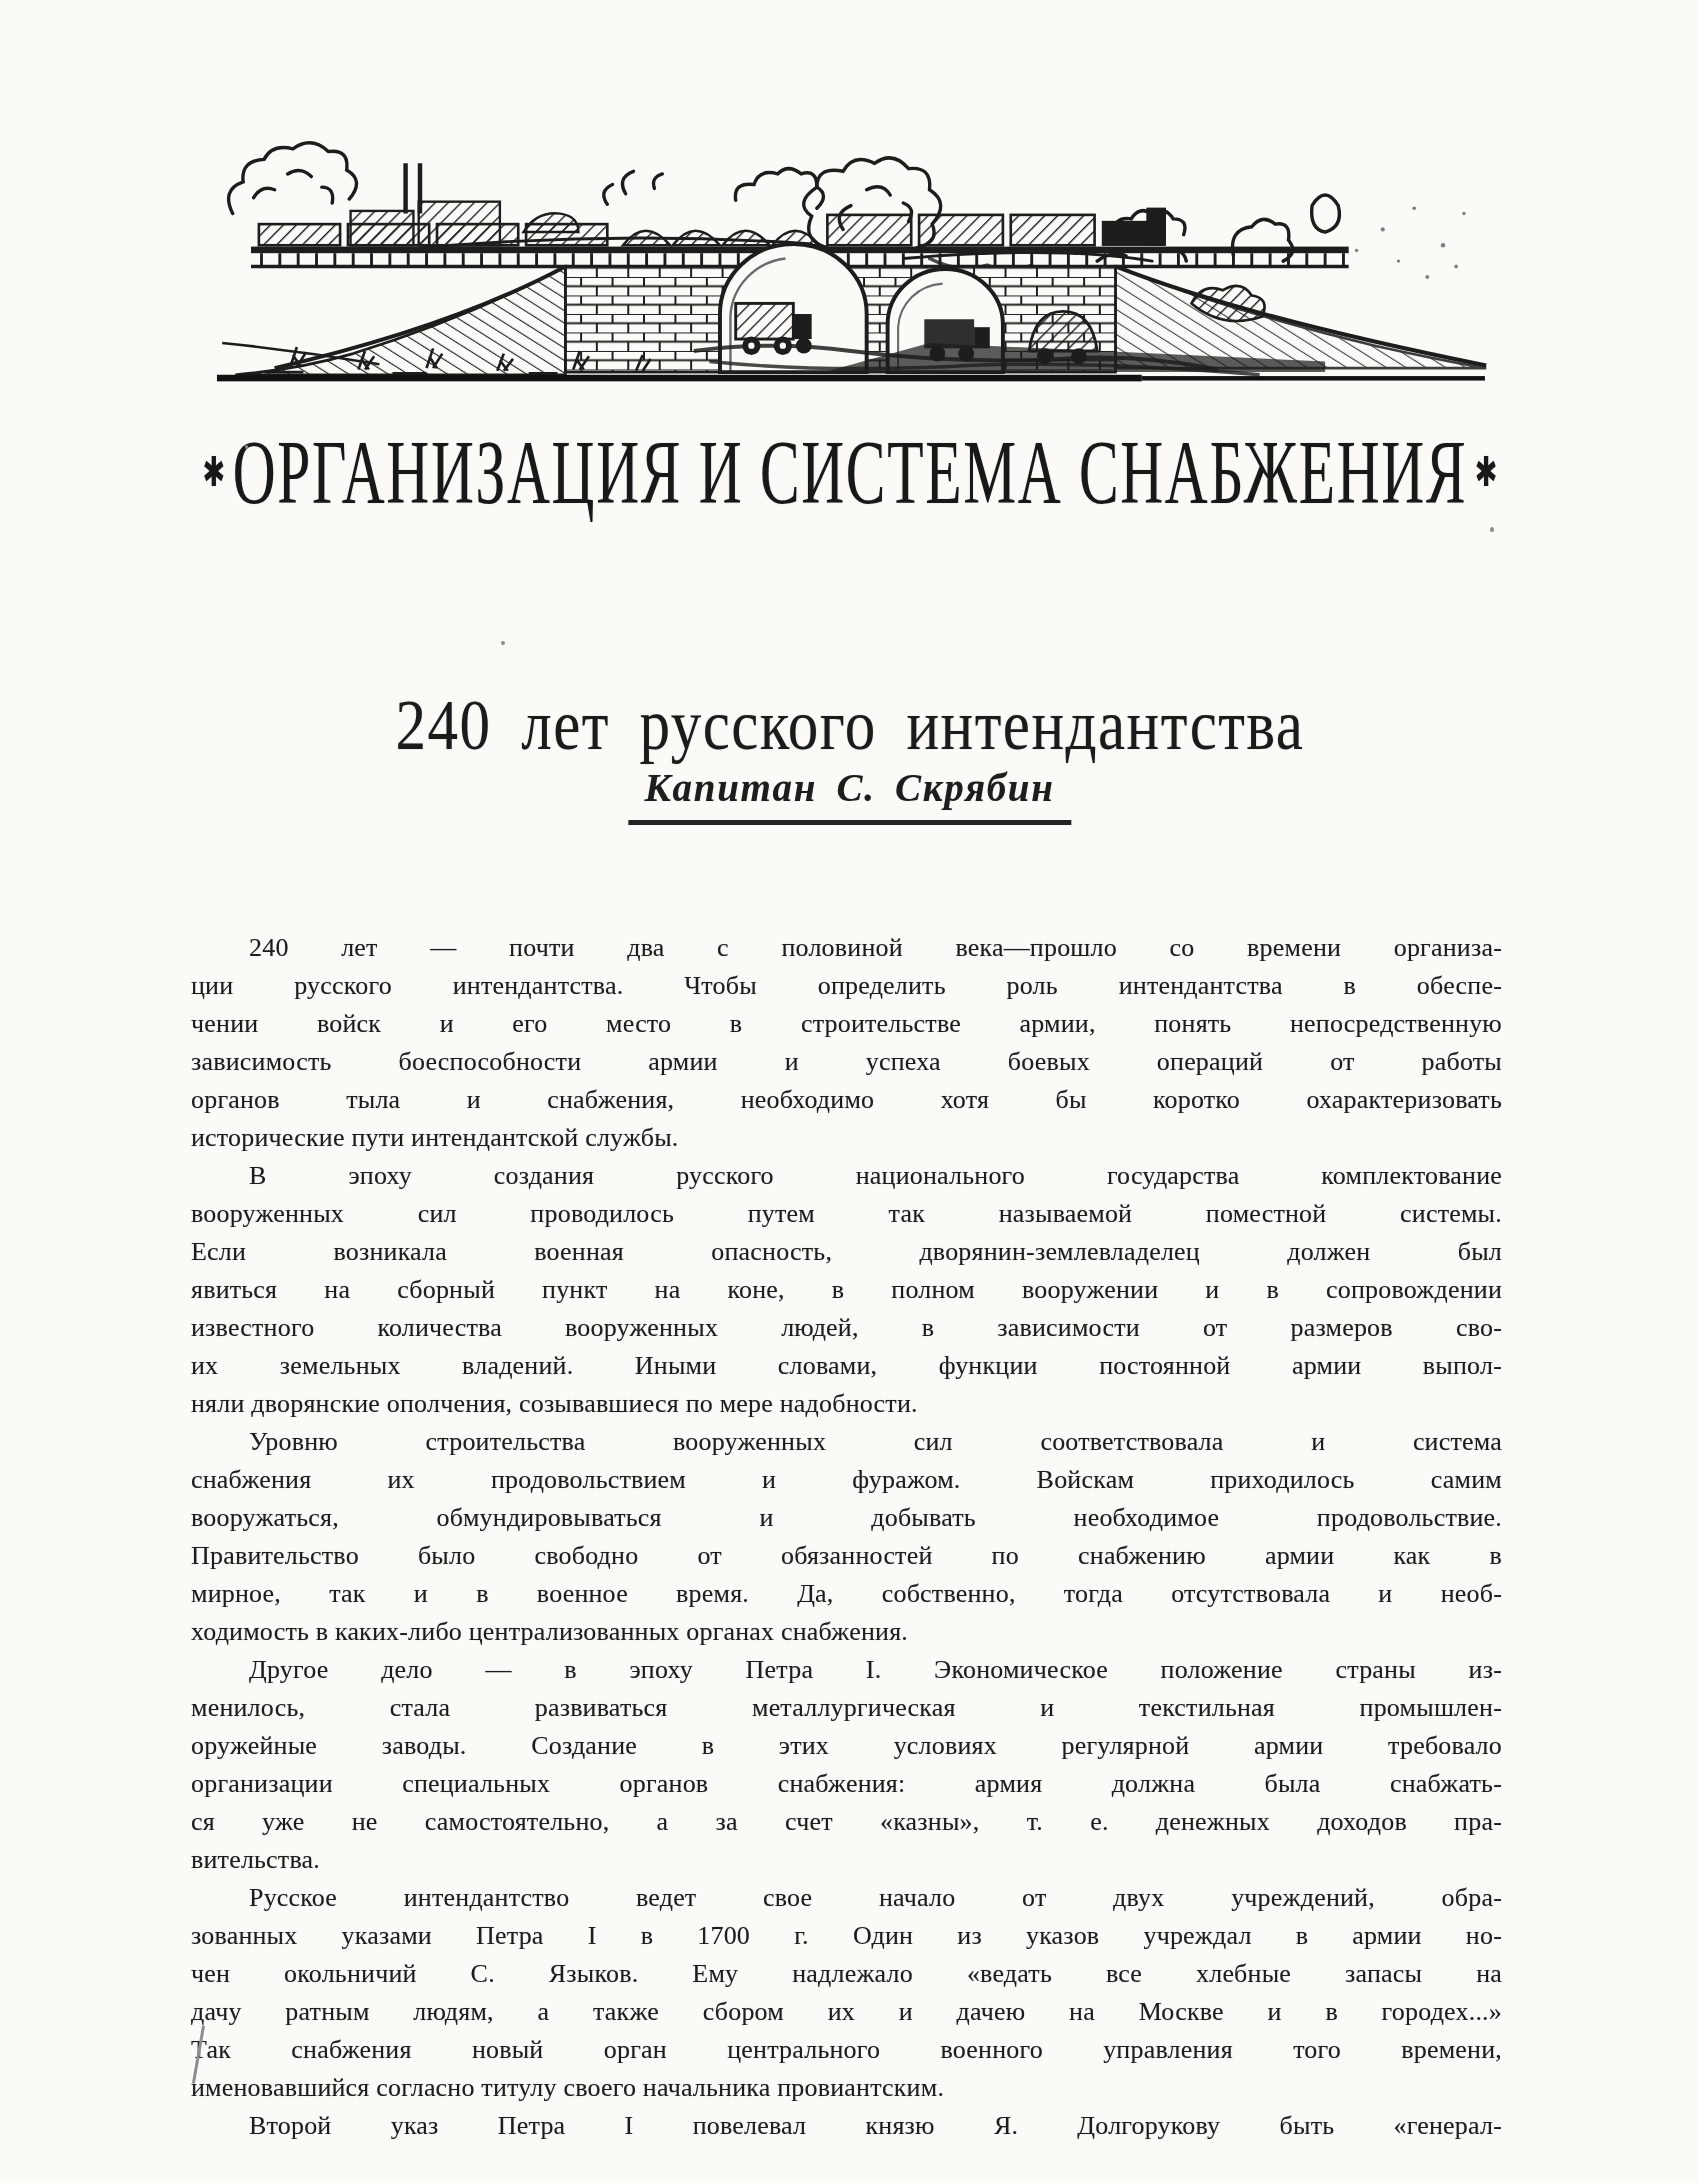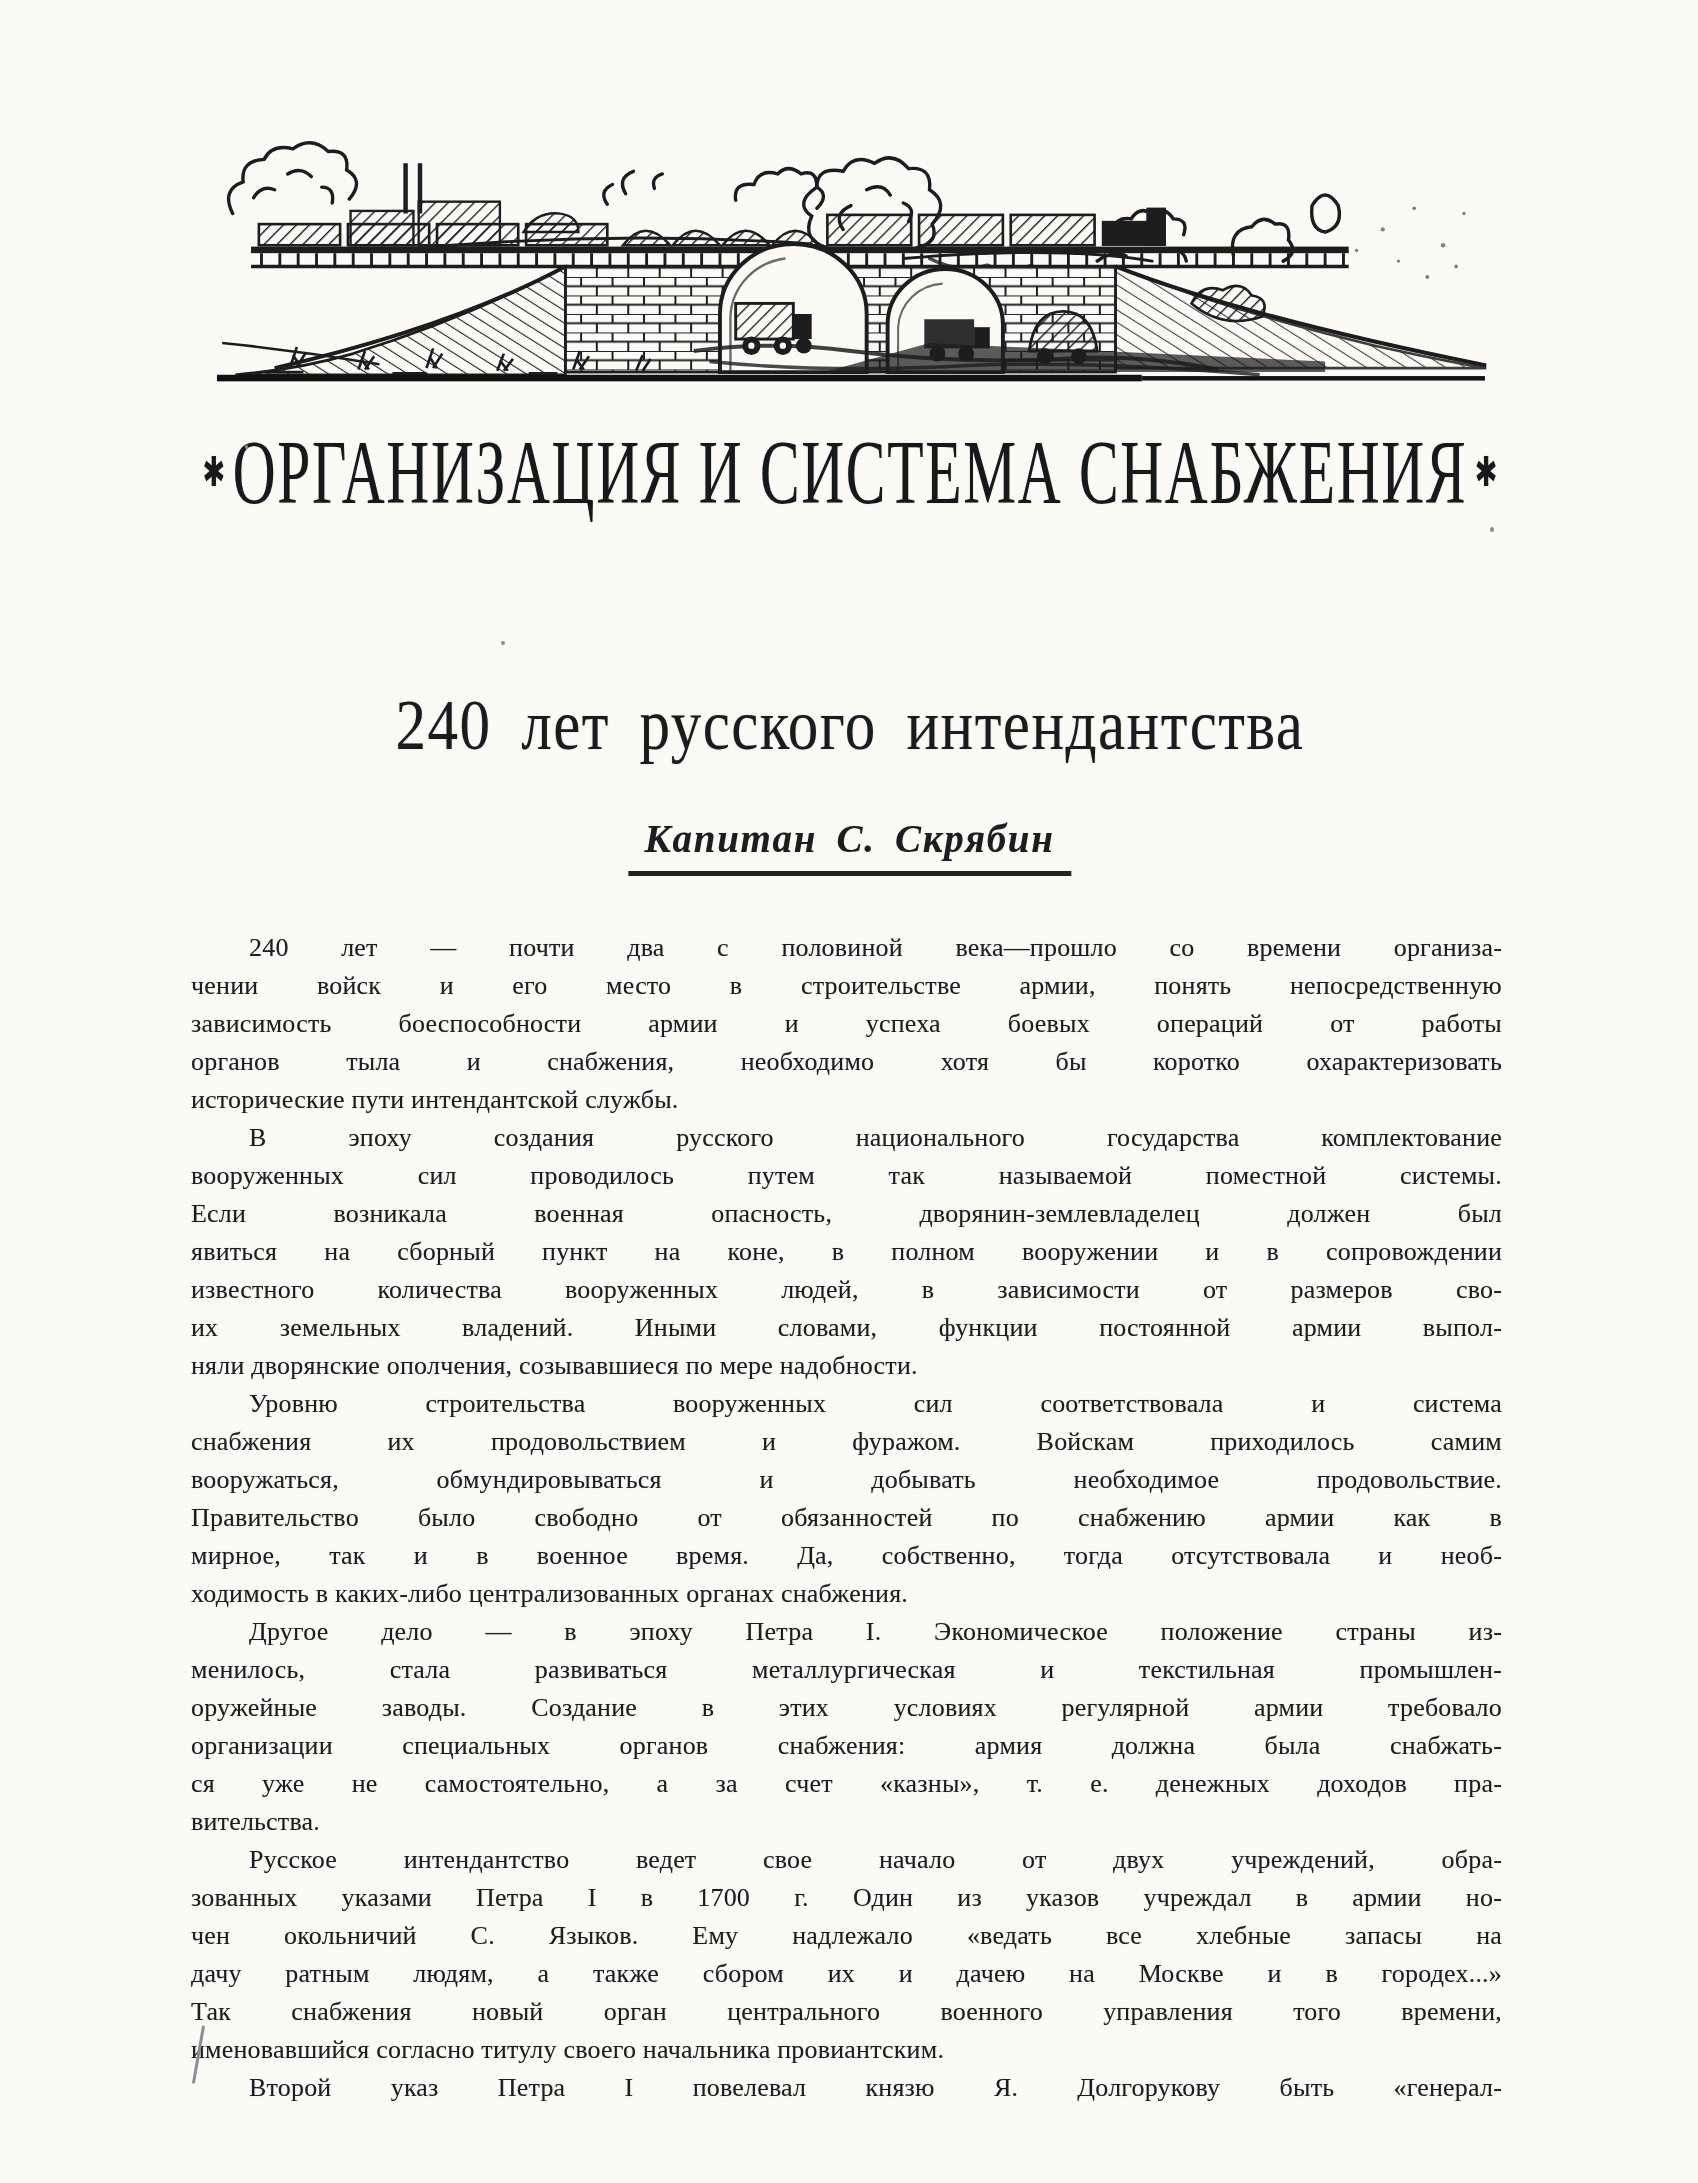--- a/index.html
+++ b/index.html
@@ -57,21 +57,21 @@
     letter-spacing:1.7px;
     word-spacing:15px;
     transform:translateX(-50%) scaleX(0.86);
     transform-origin:50% 50%;
     color:#1b1b1b;
     text-shadow:0 0 1.3px rgba(20,20,20,.3);
   }
   
   .author{
     position:absolute;
-    top:816px; left:50%;
+    top:765px; left:50%;
     transform:translateX(-50%);
     font-size:39px;
     font-style:italic;
     font-weight:bold;
     letter-spacing:1.7px;
     word-spacing:7.9px;
     padding:0 16.6px 9.6px 16.6px;
     border-bottom:5.2px solid #242424;
     white-space:nowrap;
     text-shadow:0 0 0.9px rgba(20,20,20,.3);
@@ -244,20 +244,21 @@
   </figure>
 
   <h1 class="main-title"><span class="star">✱</span><span class="title-text">ОРГАНИЗАЦИЯ И СИСТЕМА СНАБЖЕНИЯ</span><span class="star">✱</span></h1>
 
   <h2 class="article-title">240 лет русского интендантства</h2>
 
   <div class="author">Капитан С. Скрябин</div>
 
   <div class="body-text">
       <div class="line first">240 лет — почти два с половиной века—прошло со времени организа-</div>
+      <div class="line">ции русского интендантства. Чтобы определить роль интендантства в обеспе-</div>
       <div class="line">чении войск и его место в строительстве армии, понять непосредственную</div>
       <div class="line">зависимость боеспособности армии и успеха боевых операций от работы</div>
       <div class="line">органов тыла и снабжения, необходимо хотя бы коротко охарактеризовать</div>
       <div class="line last">исторические пути интендантской службы.</div>
       <div class="line first">В эпоху создания русского национального государства комплектование</div>
       <div class="line">вооруженных сил проводилось путем так называемой поместной системы.</div>
       <div class="line">Если возникала военная опасность, дворянин-землевладелец должен был</div>
       <div class="line">явиться на сборный пункт на коне, в полном вооружении и в сопровождении</div>
       <div class="line">известного количества вооруженных людей, в зависимости от размеров сво-</div>
       <div class="line">их земельных владений. Иными словами, функции постоянной армии выпол-</div>

